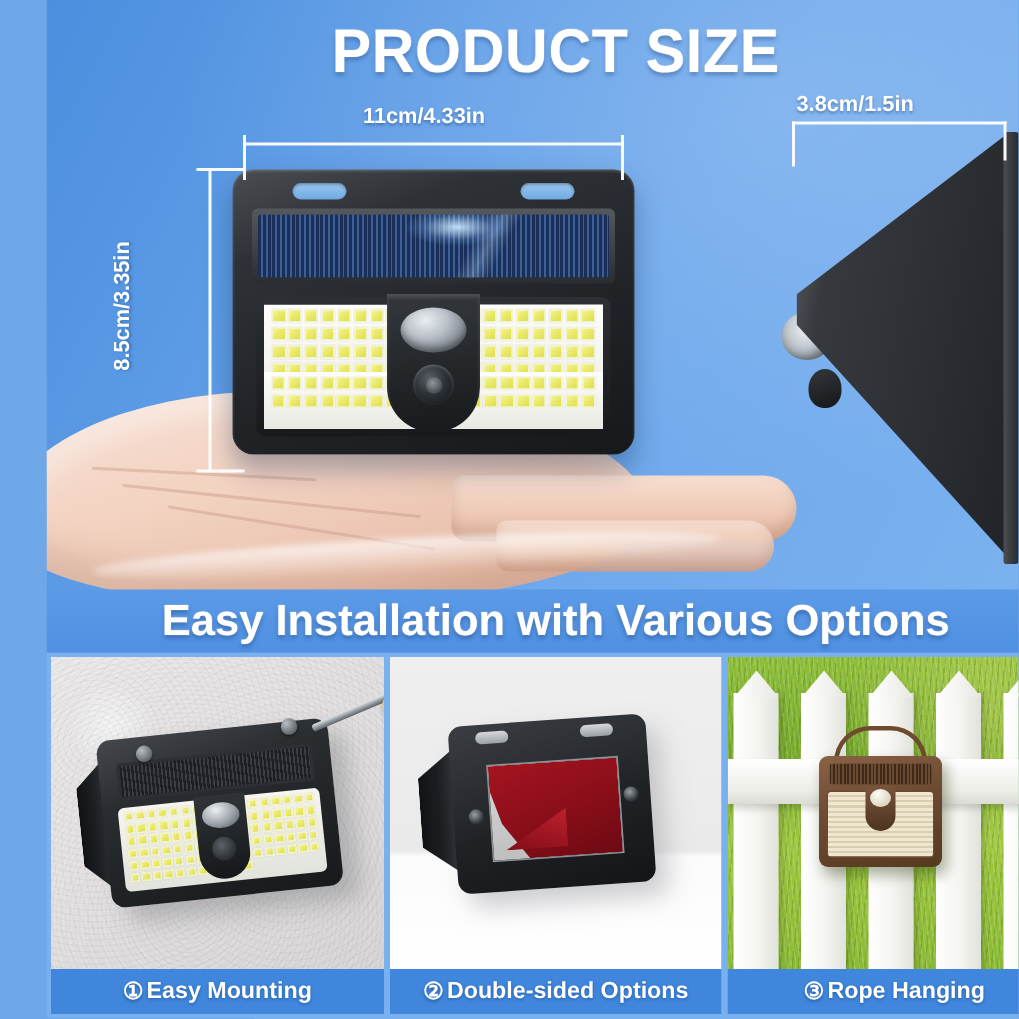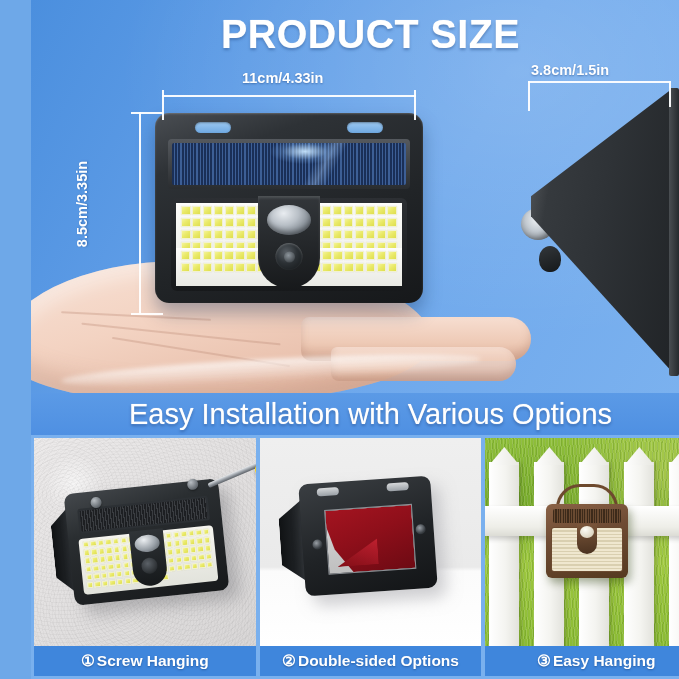--- a/index.html
+++ b/index.html
@@ -213,21 +213,21 @@
     z-index:-1;
   }
 
   
   #banner {
     position:absolute; left:0; top:393px; width:679px; height:42px;
     background:linear-gradient(180deg,#5b9ae6 0%, #4f90e2 100%);
     display:flex; align-items:center; justify-content:center; z-index:10;
   }
   #banner-text {
-    color:#ffffff; font-weight:normal; font-size:29px;
+    color:#ffffff; font-weight:bold; font-size:29px;
     font-family:"Liberation Sans", sans-serif;
     letter-spacing:0px; white-space:nowrap;
     text-shadow:0 2px 3px rgba(25,60,120,.45), 0 0 1px rgba(255,255,255,.7);
   }
 
   
   #panels {
     position:absolute; left:0; top:435px; width:679px; height:244px;
     background:#79b0ee;
     display:flex; gap:4px; padding:3px 3px 3px 3px;
@@ -764,21 +764,21 @@
           <div class="p1-screw" id="p1-screw-l"></div>
           <div class="p1-screw" id="p1-screw-r"></div>
           <div id="screwdriver">
             <div id="sd-shaft"></div>
             <div id="sd-handle"></div>
           </div>
         </div>
       </div>
       <div class="panel-caption">
         <span>①</span>
-        <span>Screw Hanging</span>
+        <span>Easy Mounting</span>
       </div>
     </div>
 
     <div class="panel">
       <div class="panel-photo" id="photo2">
         <div id="lamp-p2">
           <div id="p2-wedge"></div>
           <div id="p2-back"></div>
           <div class="p2-slot" id="p2-slot-l"></div>
           <div class="p2-slot" id="p2-slot-r"></div>
@@ -809,18 +809,18 @@
           <div id="p3-body"></div>
           <div id="p3-solar"></div>
           <div id="p3-led"></div>
           <div id="p3-sensor">
             <div id="p3-dome"></div>
           </div>
         </div>
       </div>
       <div class="panel-caption">
         <span>③</span>
-        <span>Easy Hanging</span>
+        <span>Rope Hanging</span>
       </div>
     </div>
 
   </div>
 </div>
 
 </body></html>

